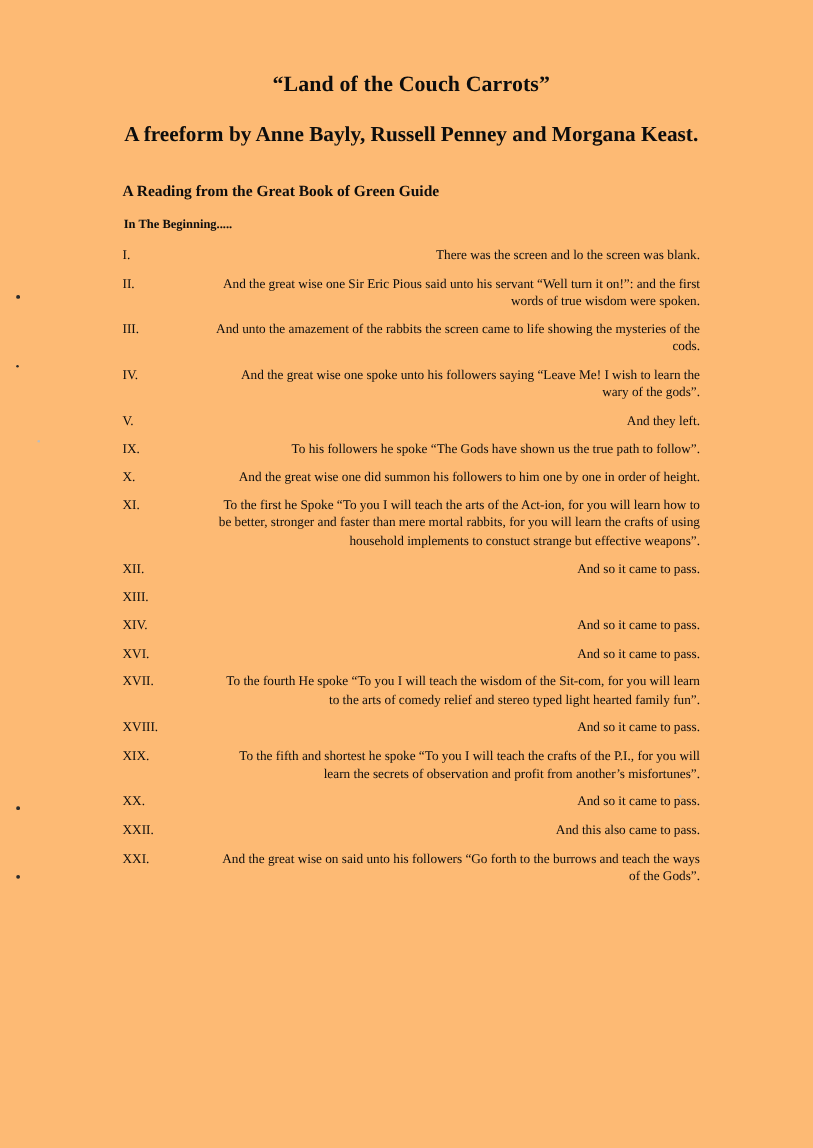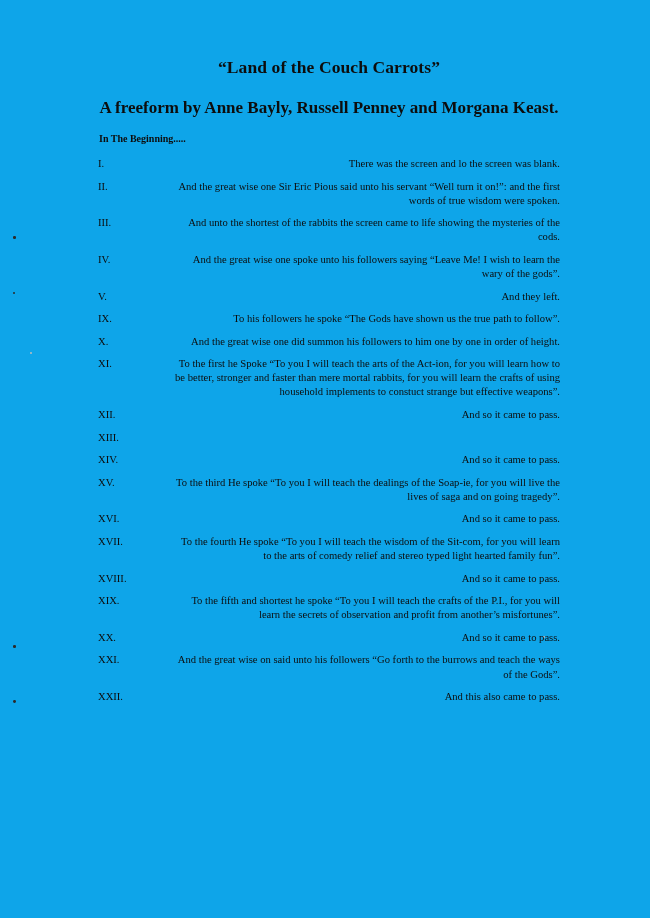--- a/index.html
+++ b/index.html
@@ -4,21 +4,21 @@
 <style>
   html, body {
     margin: 0;
     padding: 0;
     background: #ffffff;
   }
   .page {
     position: relative;
     width: 650px;
     height: 918px;
-    background: #0ea5e9;
+    background: #fdba74;
     overflow: hidden;
     font-family: "Liberation Serif", "DejaVu Serif", serif;
     color: #0d0d0d;
     -webkit-font-smoothing: none;
   }
 
   
   .content {
     position: absolute;
     left: 98px;
@@ -116,35 +116,36 @@
   <span class="speckle" style="left:13px; top:645px; width:2.6px; height:2.6px;"></span>
   <span class="speckle" style="left:13px; top:700px; width:2.8px; height:2.8px;"></span>
   <span class="speckle faint" style="left:543px; top:636px; width:2px; height:2px;"></span>
 
   <div class="content">
 
     <h1 class="title-main">“Land of the Couch Carrots”</h1>
 
     <h2 class="title-sub">A freeform by Anne Bayly, Russell Penney and Morgana Keast.</h2>
 
+    <h3 class="section-heading">A Reading from the Great Book of Green Guide</h3>
 
     <p class="intro-line">In The Beginning.....</p>
 
     <ul class="verses">
       <li class="verse">
         <span class="verse-num">I.</span>
         <span class="verse-text">There was the screen and lo the screen was blank.</span>
       </li>
       <li class="verse">
         <span class="verse-num">II.</span>
         <span class="verse-text">And the great wise one Sir Eric Pious said unto his servant “Well turn it on!”: and the first words of true wisdom were spoken.</span>
       </li>
       <li class="verse">
         <span class="verse-num">III.</span>
-        <span class="verse-text">And unto the shortest of the rabbits the screen came to life showing the mysteries of the cods.</span>
+        <span class="verse-text">And unto the amazement of the rabbits the screen came to life showing the mysteries of the cods.</span>
       </li>
       <li class="verse">
         <span class="verse-num">IV.</span>
         <span class="verse-text">And the great wise one spoke unto his followers saying “Leave Me! I wish to learn the wary of the gods”.</span>
       </li>
       <li class="verse">
         <span class="verse-num">V.</span>
         <span class="verse-text">And they left.</span>
       </li>
       <li class="verse">
@@ -164,49 +165,45 @@
         <span class="verse-text">And so it came to pass.</span>
       </li>
       <li class="verse">
         <span class="verse-num">XIII.</span>
       </li>
       <li class="verse">
         <span class="verse-num">XIV.</span>
         <span class="verse-text">And so it came to pass.</span>
       </li>
       <li class="verse">
-        <span class="verse-num">XV.</span>
-        <span class="verse-text">To the third He spoke “To you I will teach the dealings of the Soap-ie, for you will live the lives of saga and on going tragedy”.</span>
-      </li>
-      <li class="verse">
         <span class="verse-num">XVI.</span>
         <span class="verse-text">And so it came to pass.</span>
       </li>
       <li class="verse">
         <span class="verse-num">XVII.</span>
         <span class="verse-text">To the fourth He spoke “To you I will teach the wisdom of the Sit-com, for you will learn to the arts of comedy relief and stereo typed light hearted family fun”.</span>
       </li>
       <li class="verse">
         <span class="verse-num">XVIII.</span>
         <span class="verse-text">And so it came to pass.</span>
       </li>
       <li class="verse">
         <span class="verse-num">XIX.</span>
         <span class="verse-text">To the fifth and shortest he spoke “To you I will teach the crafts of the P.I., for you will learn the secrets of observation and profit from another’s misfortunes”.</span>
       </li>
       <li class="verse">
         <span class="verse-num">XX.</span>
         <span class="verse-text">And so it came to pass.</span>
       </li>
       <li class="verse">
+        <span class="verse-num">XXII.</span>
+        <span class="verse-text">And this also came to pass.</span>
+      </li>
+      <li class="verse">
         <span class="verse-num">XXI.</span>
         <span class="verse-text">And the great wise on said unto his followers “Go forth to the burrows and teach the ways of the Gods”.</span>
       </li>
-      <li class="verse">
-        <span class="verse-num">XXII.</span>
-        <span class="verse-text">And this also came to pass.</span>
-      </li>
     </ul>
 
   </div>
 
 
 </div>
 
 </body></html>

